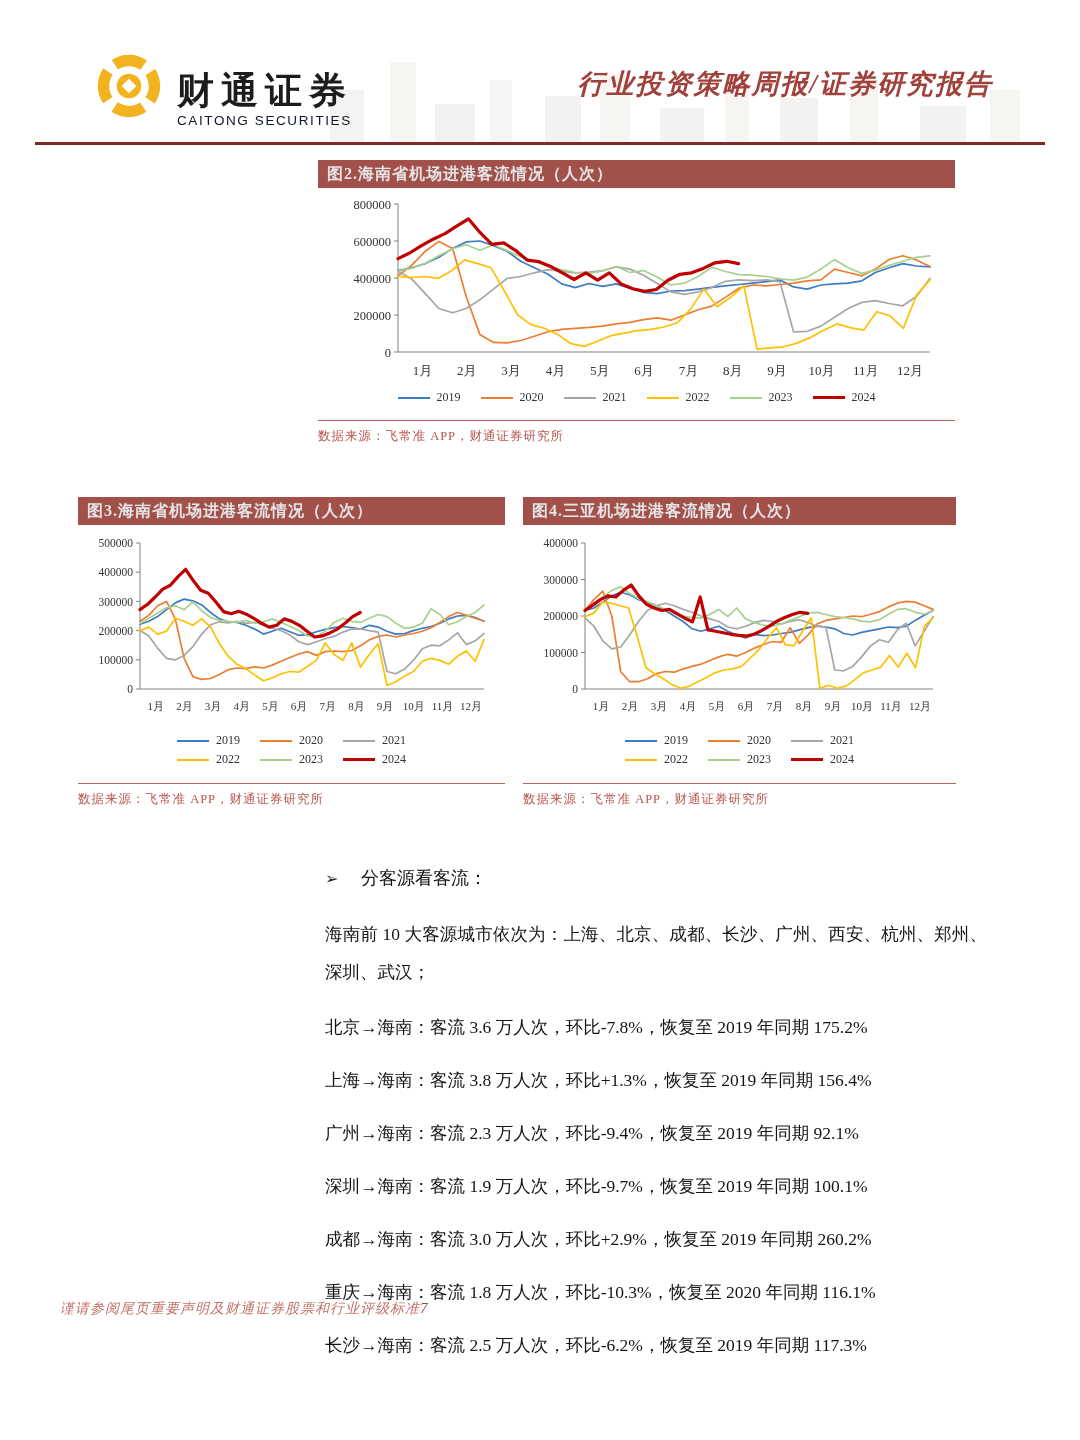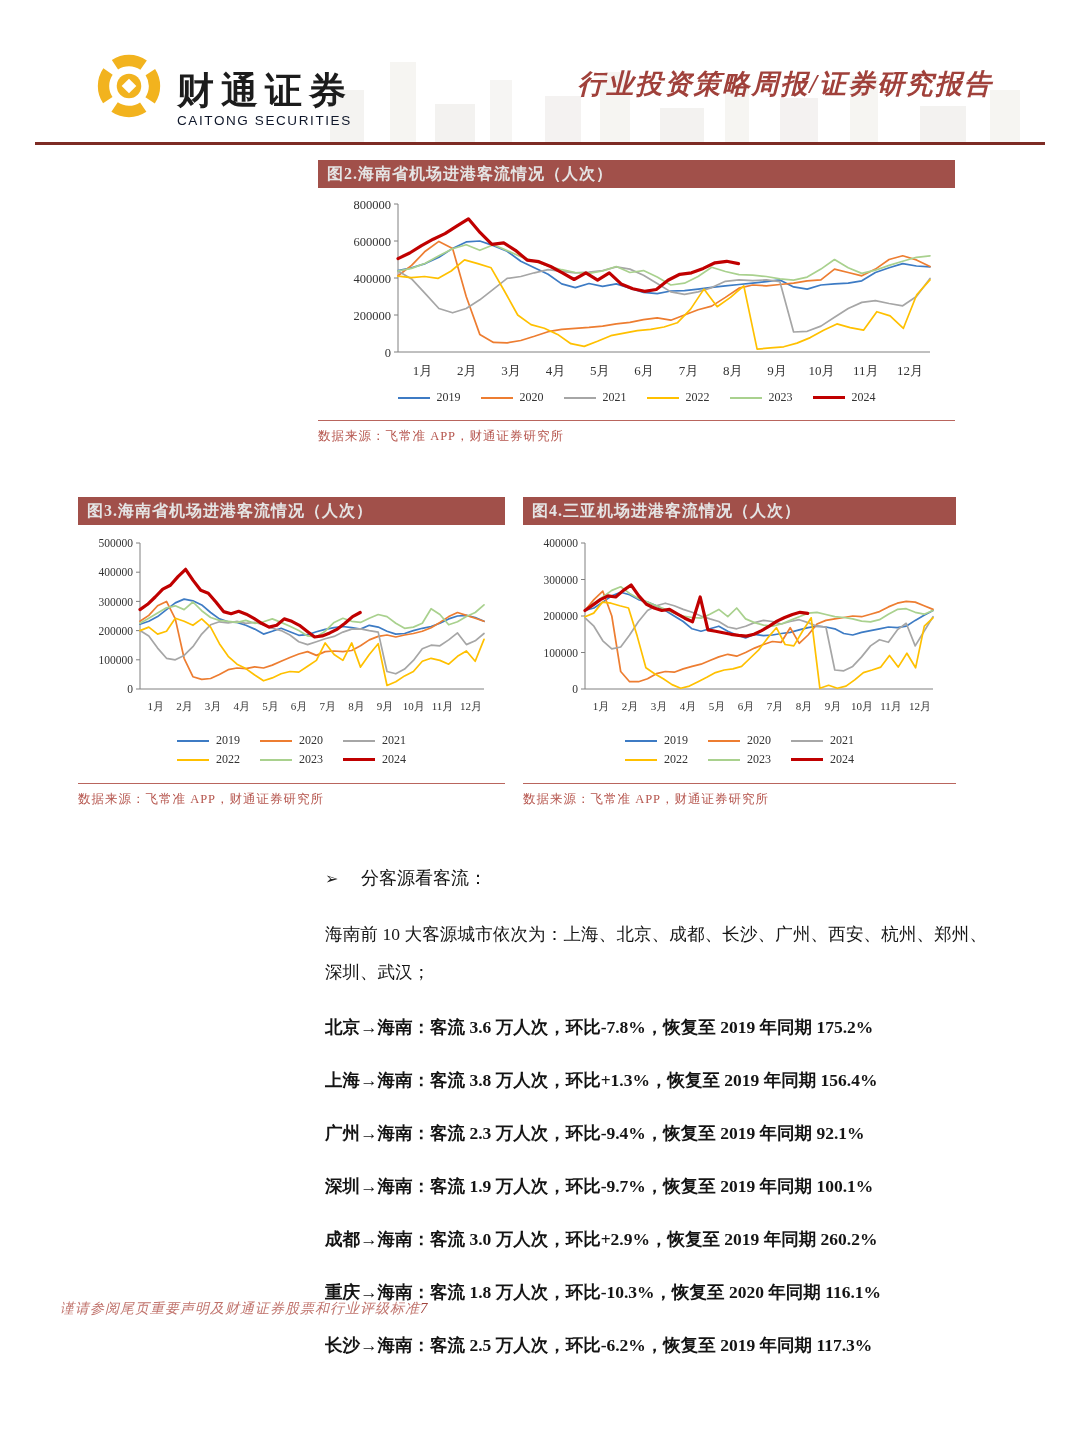--- a/index.html
+++ b/index.html
@@ -43,21 +43,21 @@
   .legend{display:flex;justify-content:center;flex-wrap:wrap;align-items:center;}
   .lg-item{margin:2px 10px;font-size:12px;color:#333;white-space:nowrap;display:inline-flex;align-items:center;}
   .lg-swatch{display:inline-block;width:32px;height:0;border-top:2px solid #000;margin-right:7px;}
   .thin-rule{border-top:1px solid #B9655D;height:0;}
   .source{color:#B5544C;font-size:12.5px;letter-spacing:1px;margin-top:7px;}
   
   .text-block{position:absolute;left:325px;top:866px;width:662px;color:#141414;}
   .bullet-line{font-size:18px;margin-bottom:26px;}
   .bullet{display:inline-block;width:36px;font-size:16px;color:#222;}
   .intro{font-size:17.5px;line-height:2.15;text-align:justify;margin:0 0 24px;}
-  .route{font-size:17.5px;margin:0 0 29px;white-space:nowrap;font-weight:bold;}
+  .route{font-size:17.5px;margin:0 0 29px;white-space:nowrap;}
   
   .footer{position:absolute;left:60px;top:1300px;width:878px;display:flex;align-items:baseline;}
   .disclaimer{font-size:14px;font-style:italic;color:#C0736C;letter-spacing:1px;}
   .page-num{font-size:15px;color:#A0413B;font-style:italic;}
 </style>
 </head>
 <body>
 
 <div>
 

